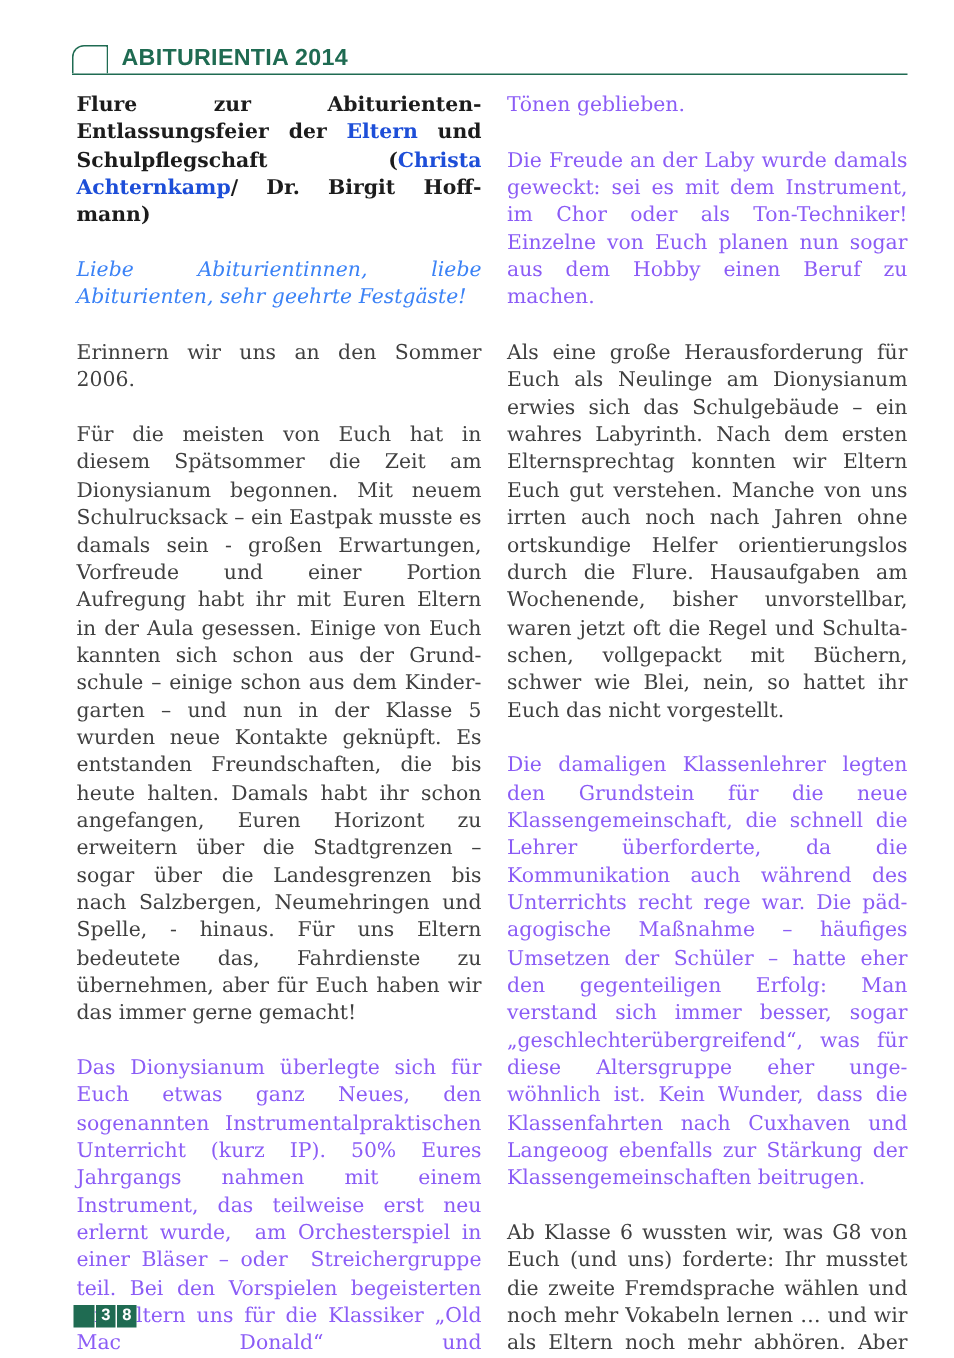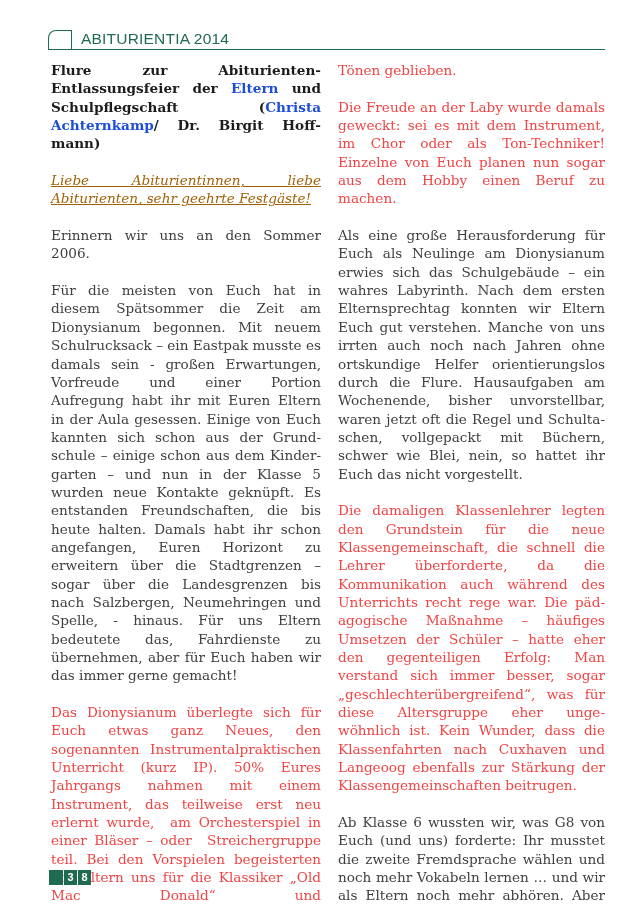--- a/index.html
+++ b/index.html
@@ -1,29 +1,29 @@
 <!DOCTYPE html>
 <html><head>
 <meta charset="utf-8">
 <style>
   html, body { margin: 0; padding: 0; background: #ffffff; }
   body { width: 636px; height: 905px; position: relative; overflow: hidden; font-family: "DejaVu Serif", "Liberation Serif", serif; }
   .header { position: absolute; left: 48px; top: 30px; width: 557px; height: 22px; }
   .header .tab { position: absolute; left: 0; top: 0; width: 24px; height: 19px; border-left: 1.5px solid #1f6b52; border-top: 1.5px solid #1f6b52; border-top-left-radius: 8px; border-right: 1.5px solid #1f6b52; border-top-right-radius: 0; border-bottom: none; box-sizing: border-box; }
   .header .rule { position: absolute; left: 0; top: 19px; width: 557px; height: 0; border-top: 1.5px solid #1f6b52; }
-  .header .title { position: absolute; left: 33px; top: 0px; font-family: "Liberation Sans", sans-serif; font-weight: normal; font-size: 15.5px; color: #1f6b52; letter-spacing: 0.2px; }
+  .header .title { position: absolute; left: 33px; top: 0px; font-family: "Liberation Sans", sans-serif; font-weight: bold; font-size: 15.5px; color: #1f6b52; letter-spacing: 0.2px; }
   .col { position: absolute; top: 61px; font-size: 13.6px; line-height: 18.35px; text-align: justify; hyphens: manual; }
   .col.left { left: 51px; width: 270px; }
   .col.right { left: 338px; width: 267px; }
   .col p { margin: 0 0 18.35px 0; }
-  .blk { color: #ef4444; }
+  .blk { color: #8b5cf6; }
   .blue { color: #404040; }
   .headline { font-weight: bold; color: #1c1c1c; }
   .headline .hl { color: #1d4ed8; }
-  .greet { font-style: italic; color: #a16207; text-decoration: underline; }
+  .greet { font-style: italic; color: #3b82f6; }
   .pagenum { position: absolute; left: 49px; top: 870px; height: 15px; display: flex; gap: 1px; }
   .pagenum .box { background: #1f6b52; color: #ffffff; font-family: "Liberation Sans", sans-serif; font-weight: bold; font-size: 11px; line-height: 15px; text-align: center; }
   .pagenum .pad { width: 14px; }
   .pagenum .d { width: 13px; }
 </style>
 </head>
 <body>
 
 <div class="header">
   <div class="tab"></div>

